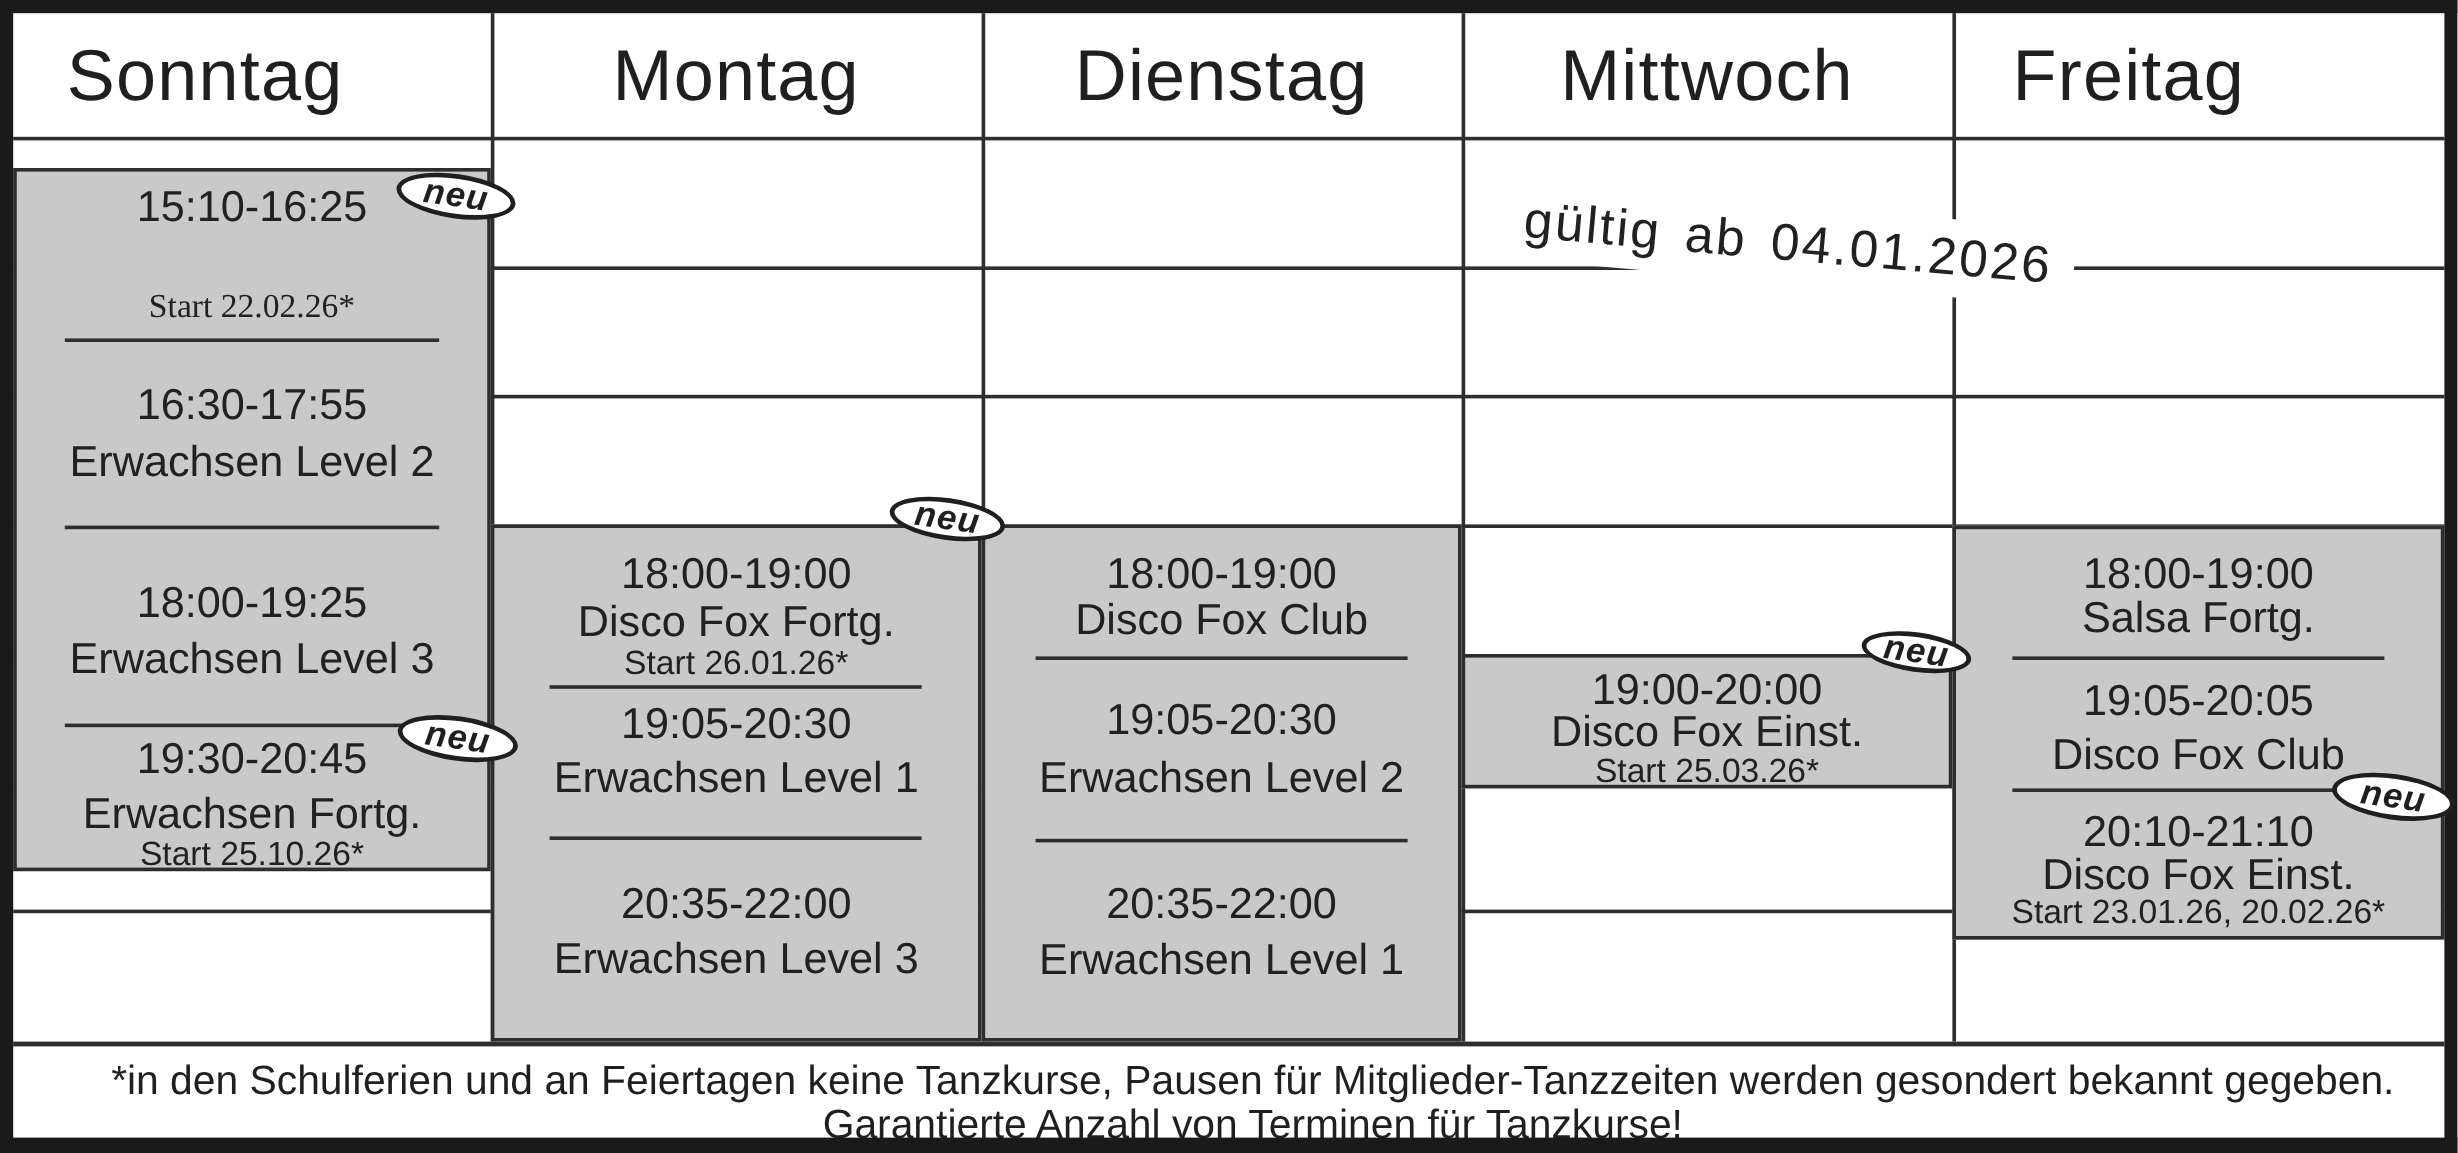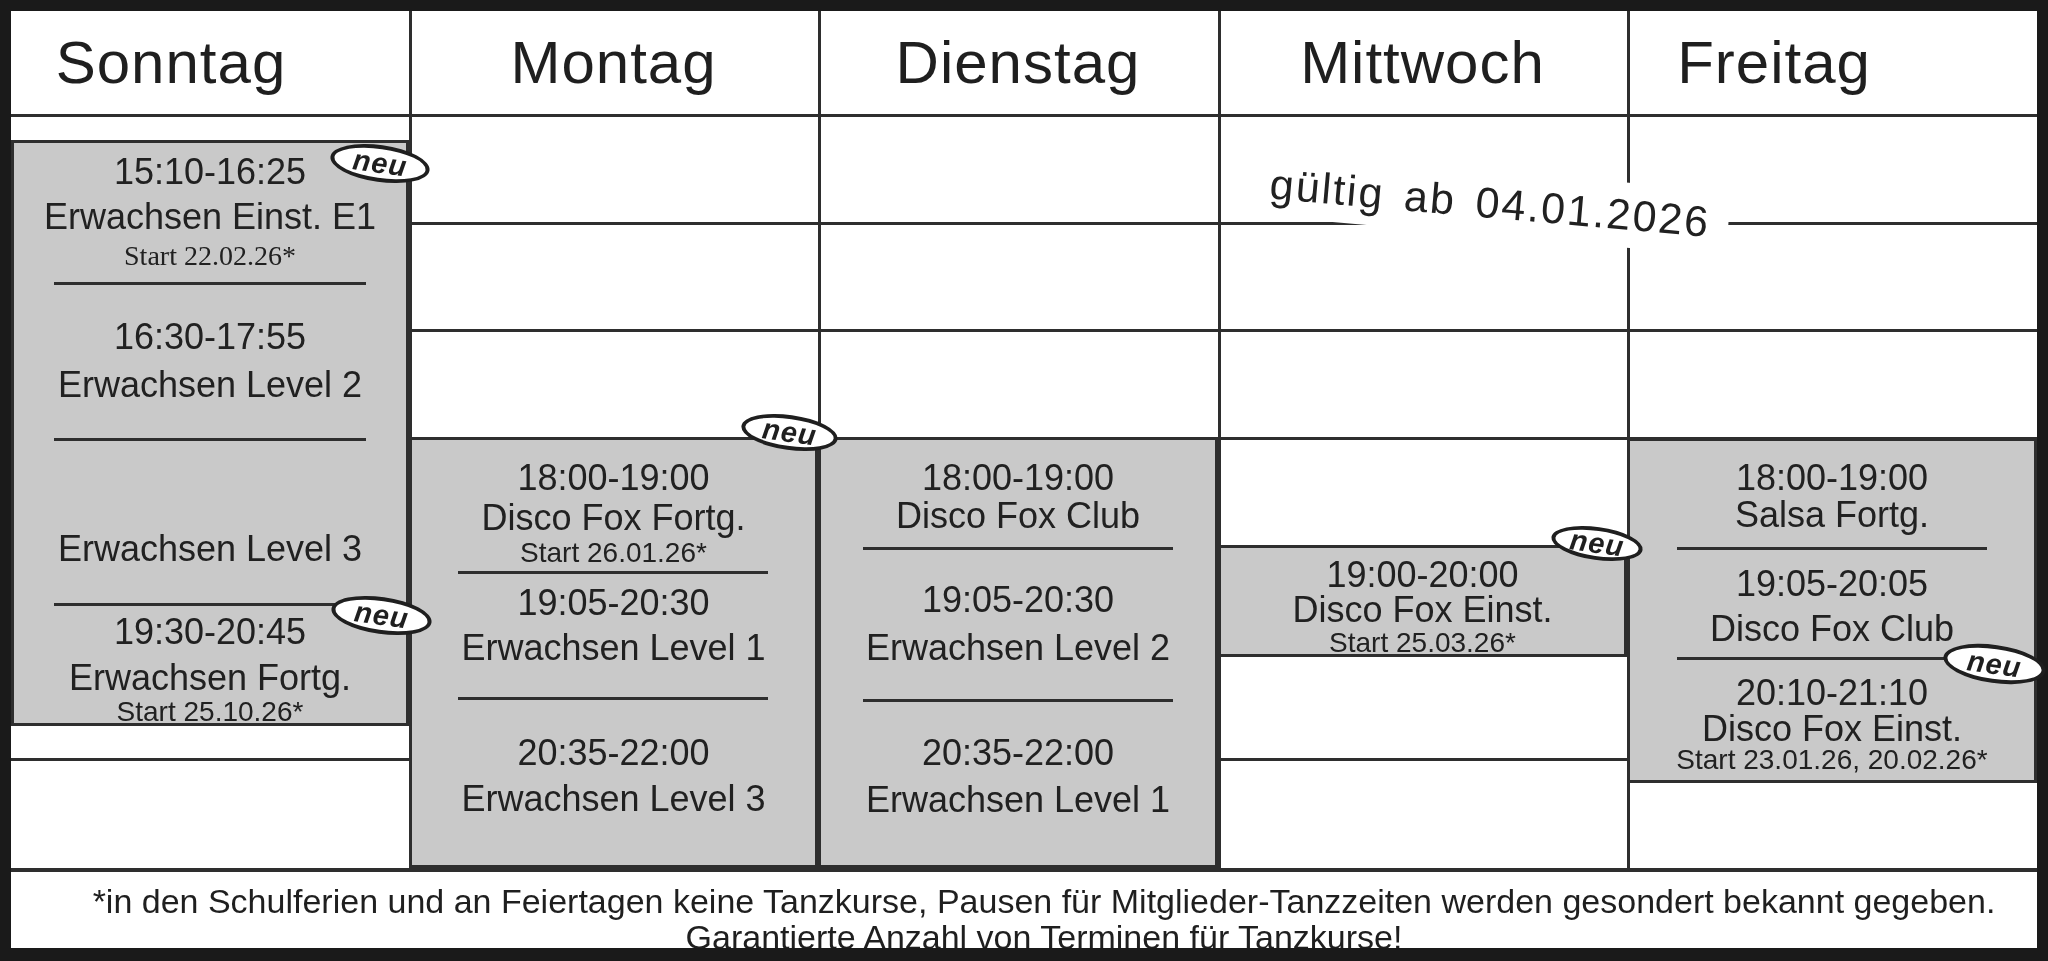--- a/index.html
+++ b/index.html
@@ -82,26 +82,26 @@
     <span>Mittwoch</span>
   </div>
 <div class="day" style="left:1541px;width:466px;border-radius:32px;">
     <span>Freitag</span>
   </div>
 
 <div class="note">gültig ab 04.01.2026</div>
 
 <div class="block" style="left:11px;top:140px;width:398px;height:586px;">
   <div class="t" style="top:9px;">15:10-16:25</div>
-  <div class="t" style="top:54px;">Erwachsen Einst. E1</div>
   <div class="s" style="top:97px;font-family:Liberation Serif, serif;">Start 22.02.26*</div>
   <div class="sep" style="top:139px;left:40px;width:312px;"></div>
   <div class="t" style="top:174px;">16:30-17:55</div>
   <div class="t" style="top:222px;">Erwachsen Level 2</div>
   <div class="sep" style="top:295px;left:40px;width:312px;"></div>
+  <div class="t" style="top:339px;">18:00-19:25</div>
   <div class="t" style="top:386px;">Erwachsen Level 3</div>
   <div class="sep" style="top:460px;left:40px;width:312px;"></div>
   <div class="t" style="top:469px;">19:30-20:45</div>
   <div class="t" style="top:515px;">Erwachsen Fortg.</div>
   <div class="s" style="top:553px;">Start 25.10.26*</div>
 </div>
 
 <div class="block" style="left:409px;top:437px;width:409px;height:431px;">
   <div class="t" style="top:18px;">18:00-19:00</div>
   <div class="t" style="top:58px;">Disco Fox Fortg.</div>

